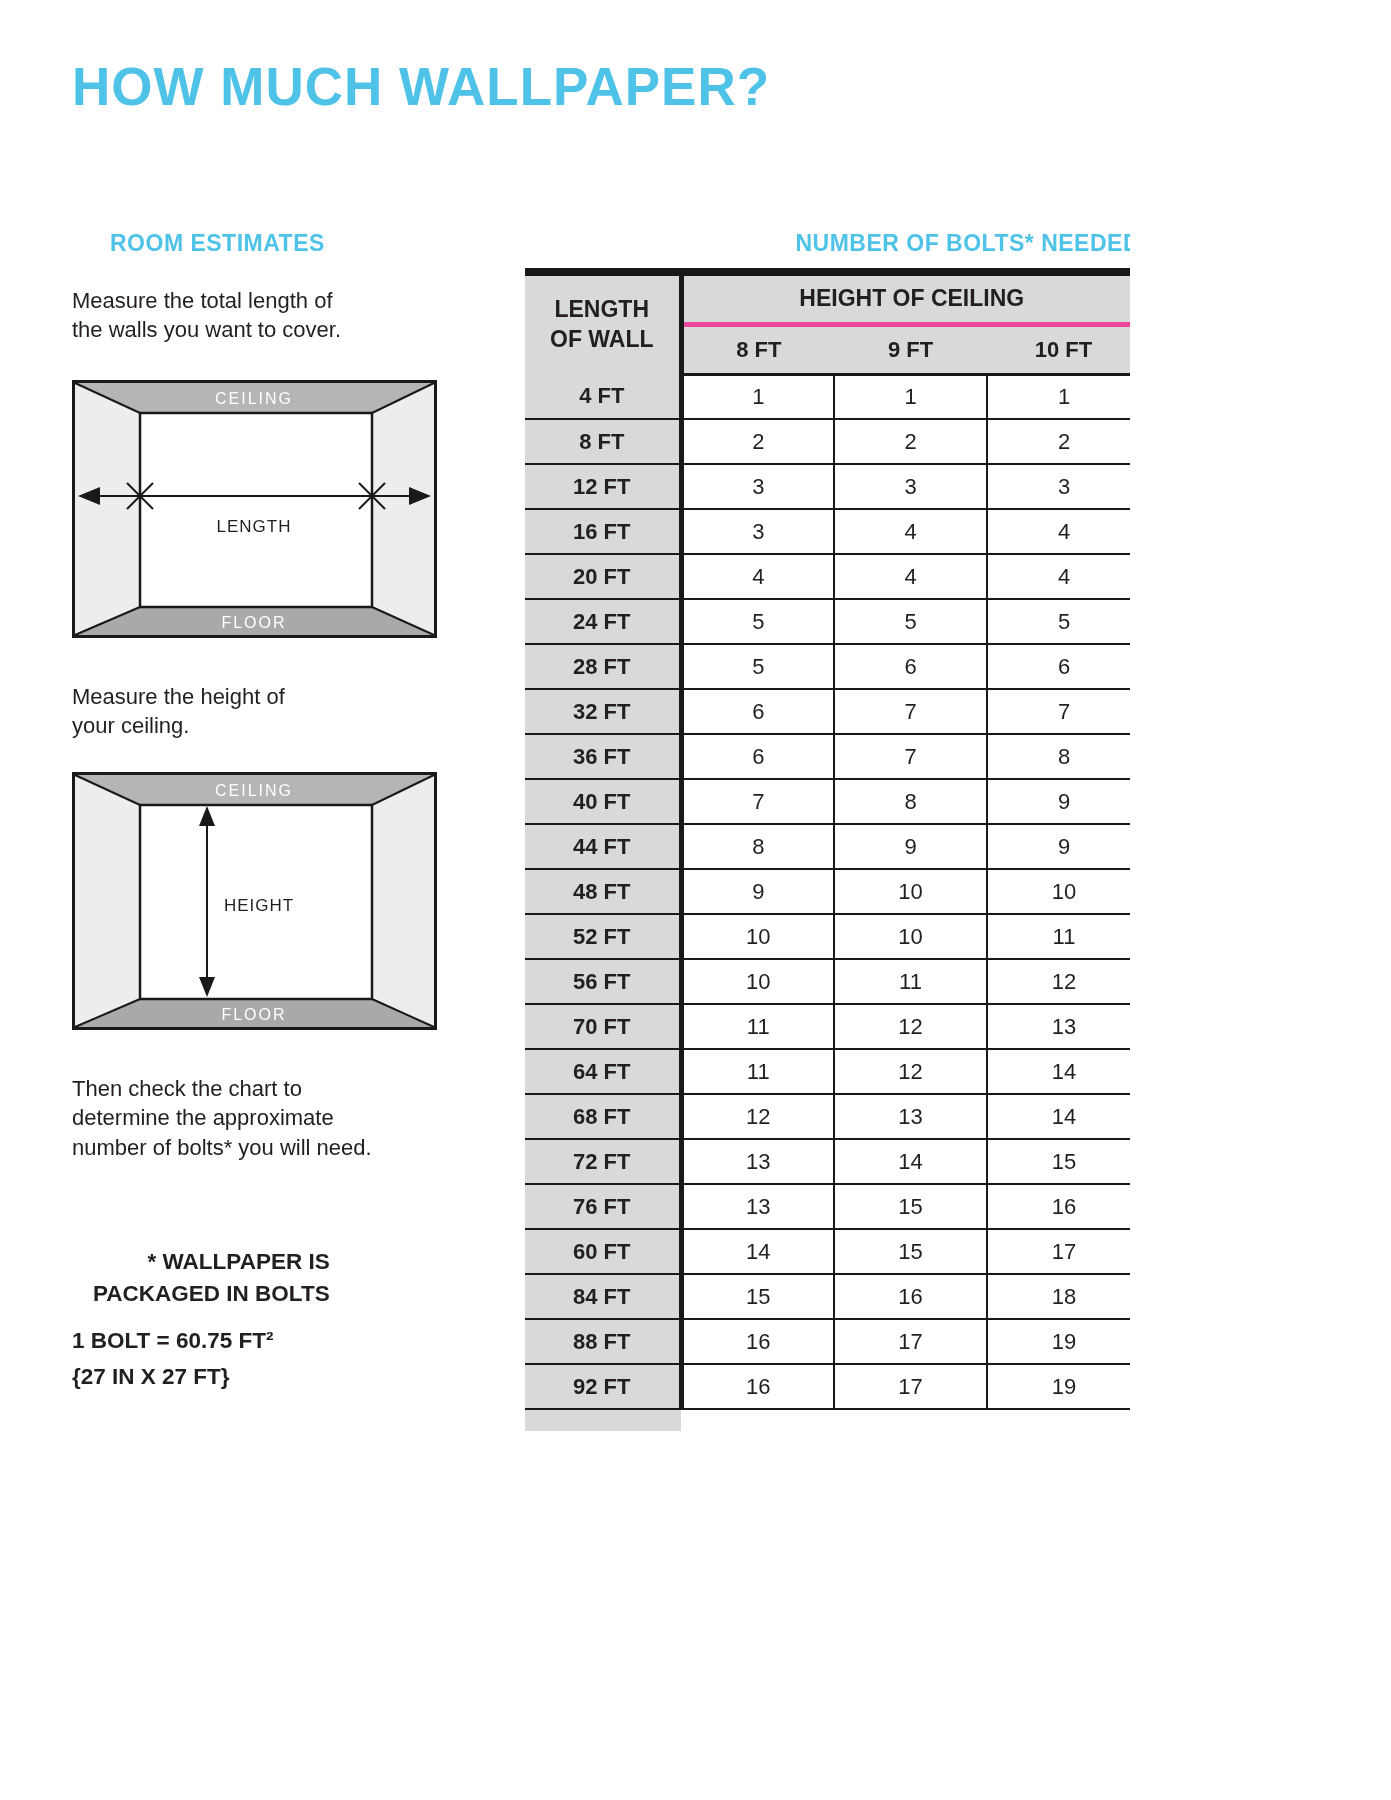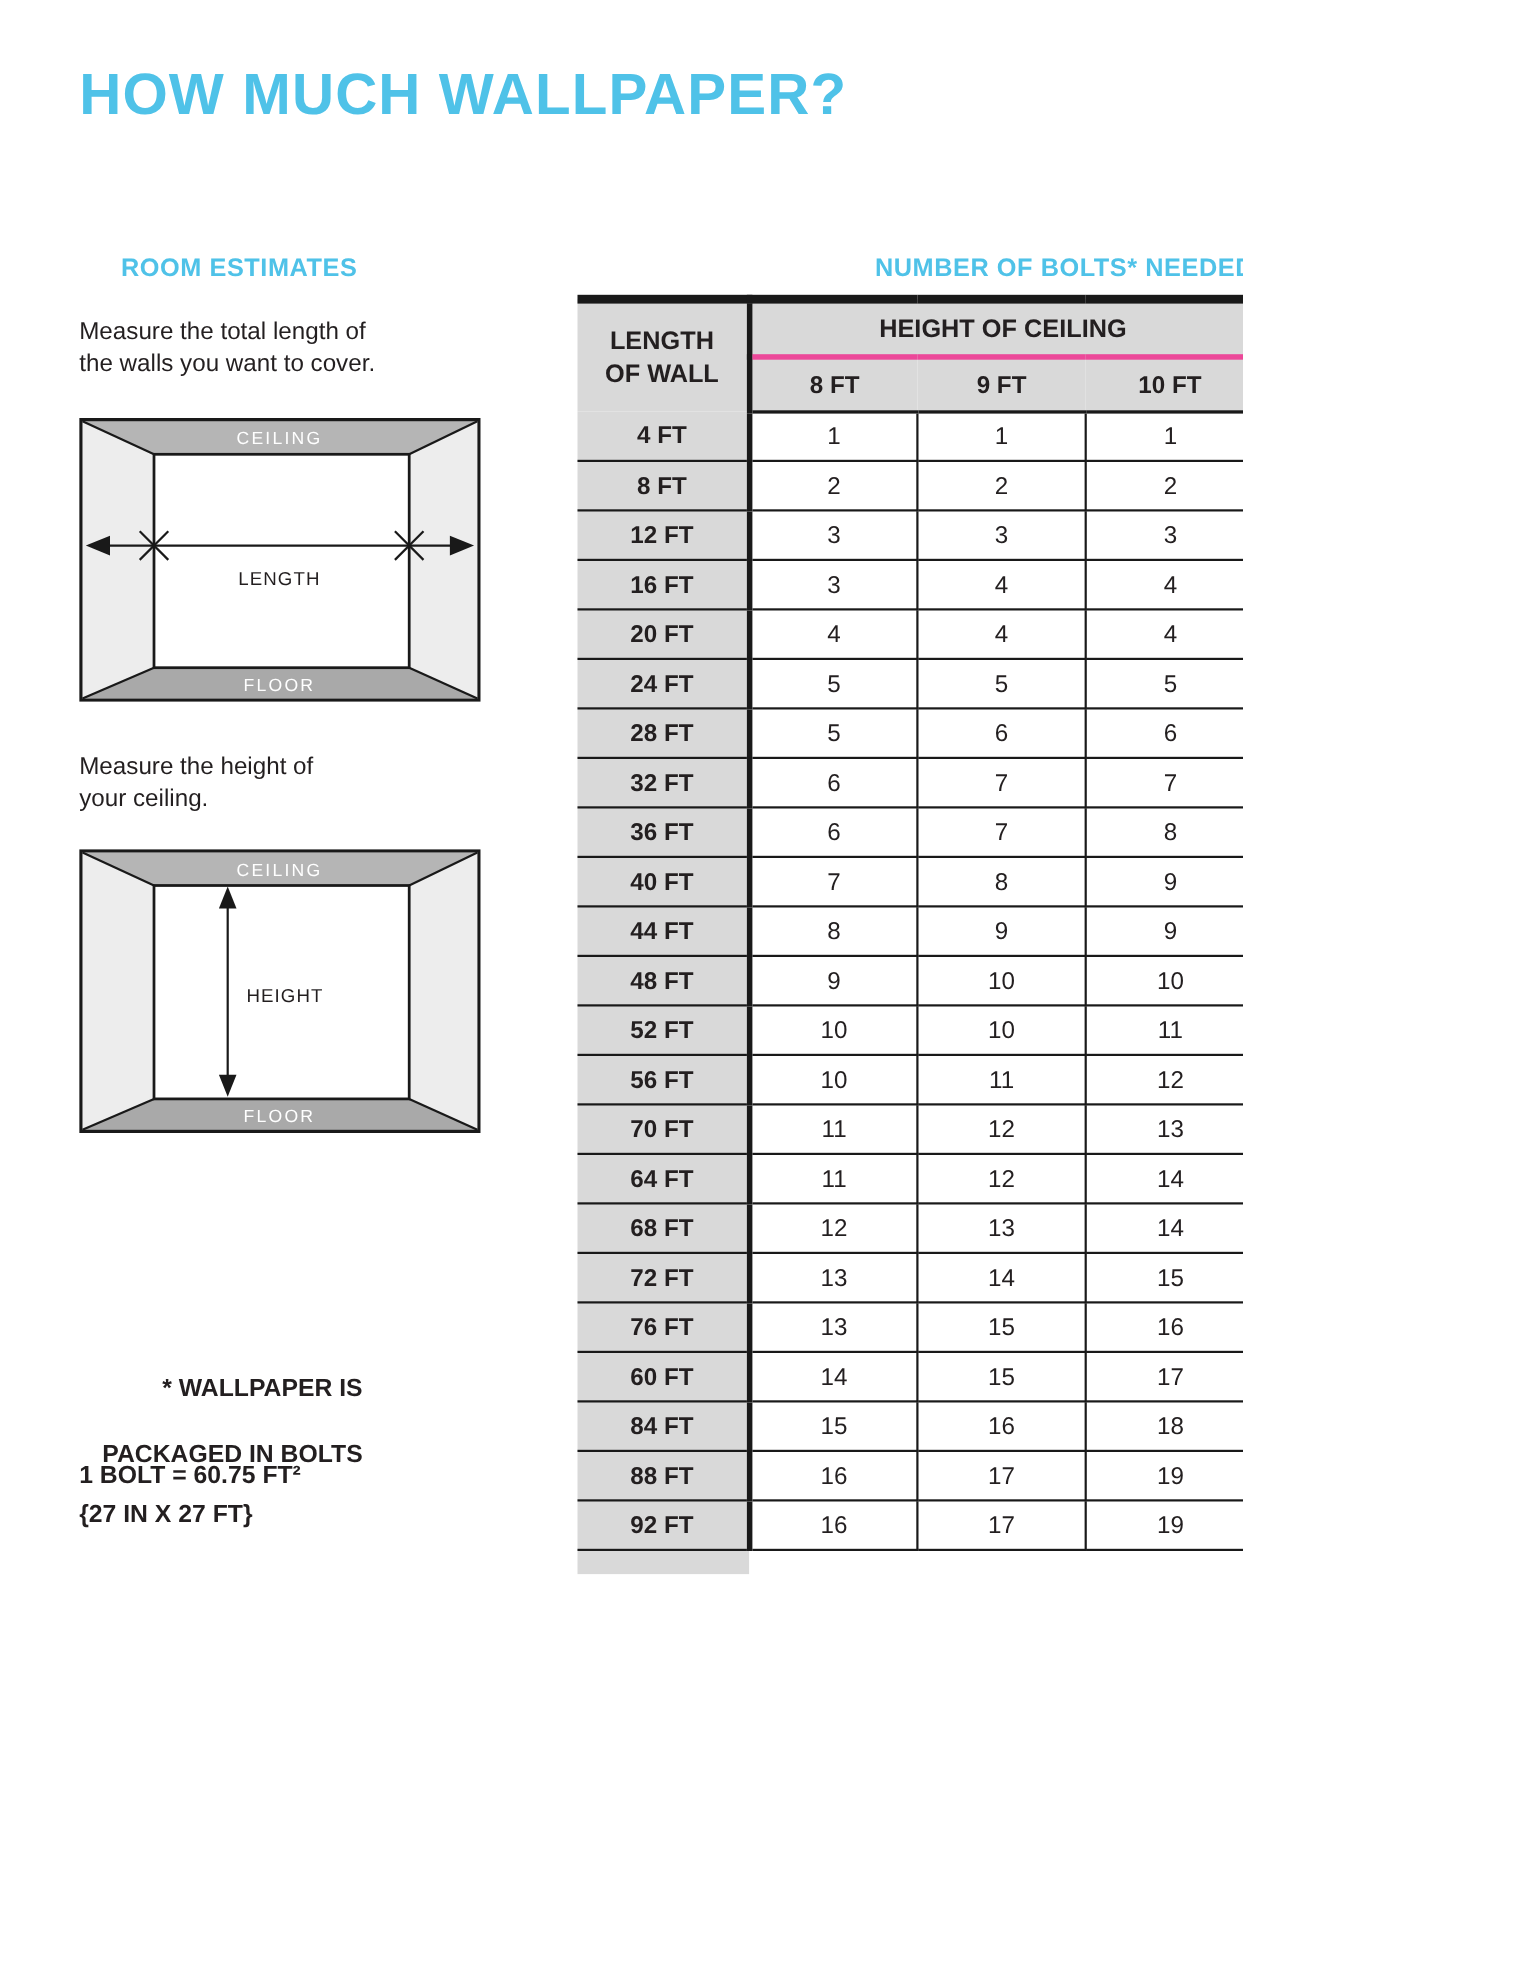--- a/index.html
+++ b/index.html
@@ -48,21 +48,21 @@
   }
   .svg-measure-label {
     font-family:"Liberation Sans", sans-serif;
     font-size:17px; fill:var(--text,#231f20); letter-spacing:1px;
   }
 
   .footnote {
     position:absolute; left:72px; top:1246px;
     font-size:22.5px; font-weight:700; line-height:1.4;text-align:right;
   }
-  .footnote .l2 { padding-left:21px;margin-top:28px; }
+  .footnote .l2 { padding-left:21px; }
 
   .bolt-size { position:absolute; left:72px; top:1328px; font-size:22.5px; font-weight:700; }
   .bolt-dims { position:absolute; left:72px; top:1364px; font-size:22.5px; font-weight:700; }
 
   .table-title {
     position:absolute; left:525px; top:230px;
     width:615px; text-align:right;
   }
   .table-wrap { position:absolute; left:525px; top:268px; }
 
@@ -161,20 +161,23 @@
     <line x1="362" y1="255" x2="300" y2="227" style="stroke:var(--border-black,#191919)" stroke-width="2"></line>
     <rect x="1.5" y="1.5" width="362" height="255" fill="none" style="stroke:var(--border-black,#191919)" stroke-width="3"></rect>
     <line x1="135" y1="50" x2="135" y2="209" style="stroke:var(--border-black,#191919)" stroke-width="2"></line>
     <polygon points="135,34 127,54 143,54" style="fill:var(--border-black,#191919)"></polygon>
     <polygon points="135,225 127,205 143,205" style="fill:var(--border-black,#191919)"></polygon>
     <text class="svg-band-label" x="182" y="24" text-anchor="middle">CEILING</text>
     <text class="svg-measure-label" x="152" y="139" text-anchor="start">HEIGHT</text>
     <text class="svg-band-label" x="182" y="248" text-anchor="middle">FLOOR</text>
   </svg>
 
+  <p class="para" id="para3">Then check the chart to
+determine the approximate
+number of bolts* you will need.</p>
 
   <div class="footnote">
     <div class="l1">* WALLPAPER IS</div>
     <div class="l2">PACKAGED IN BOLTS</div>
   </div>
 
   <div class="bolt-size">1 BOLT = 60.75 FT²</div>
   <div class="bolt-dims">{27 IN X 27 FT}</div>
 
   <h2 class="section-title table-title">NUMBER OF BOLTS* NEEDED</h2>

